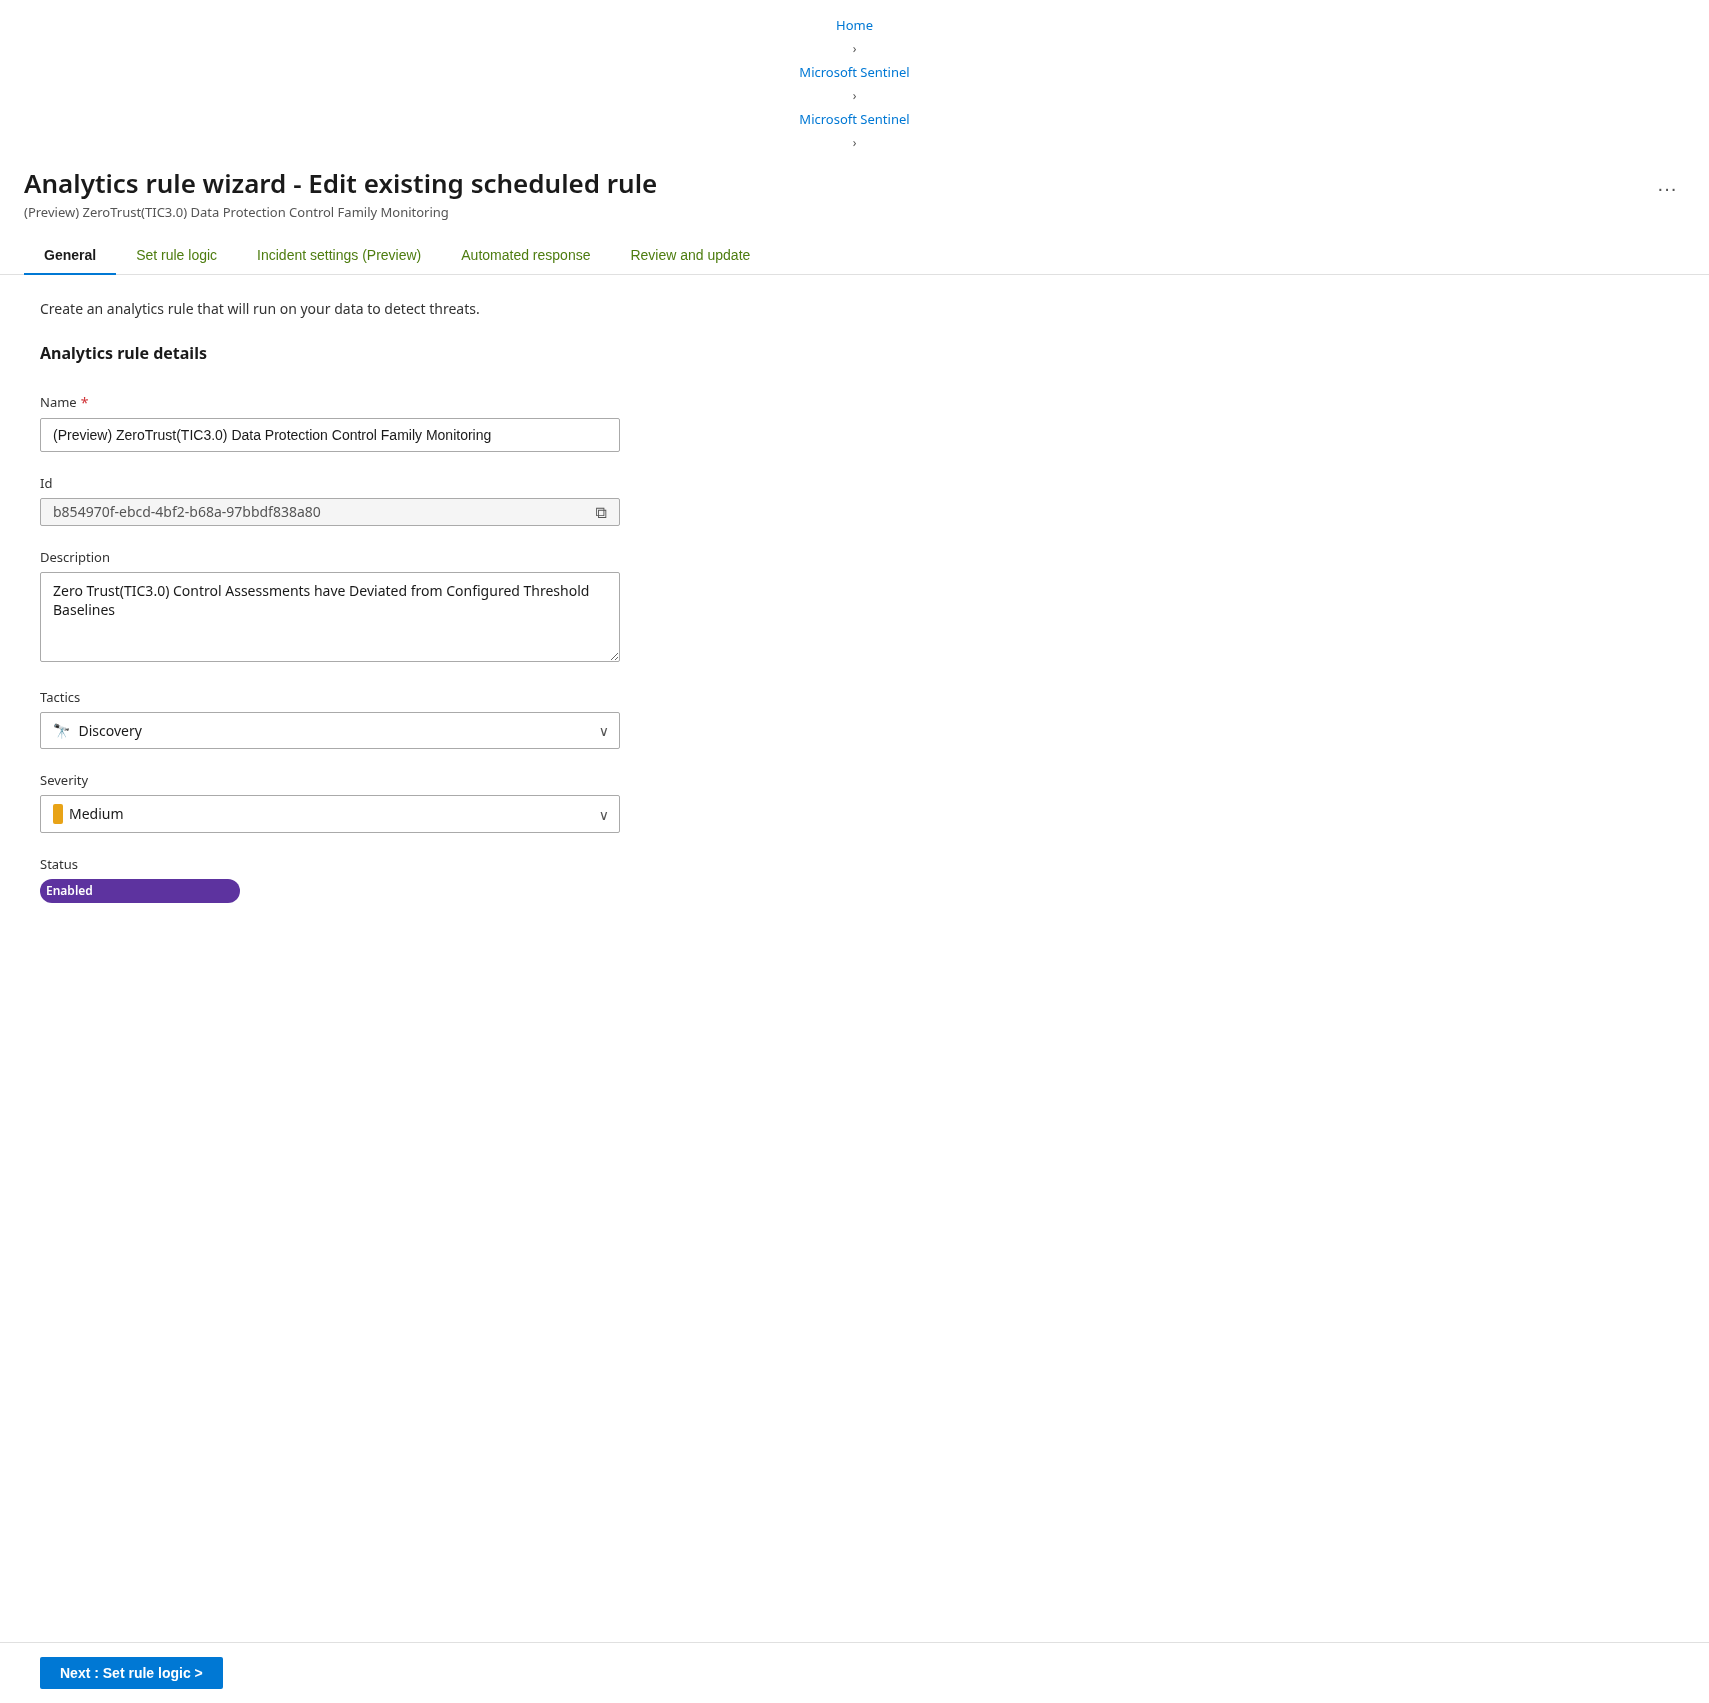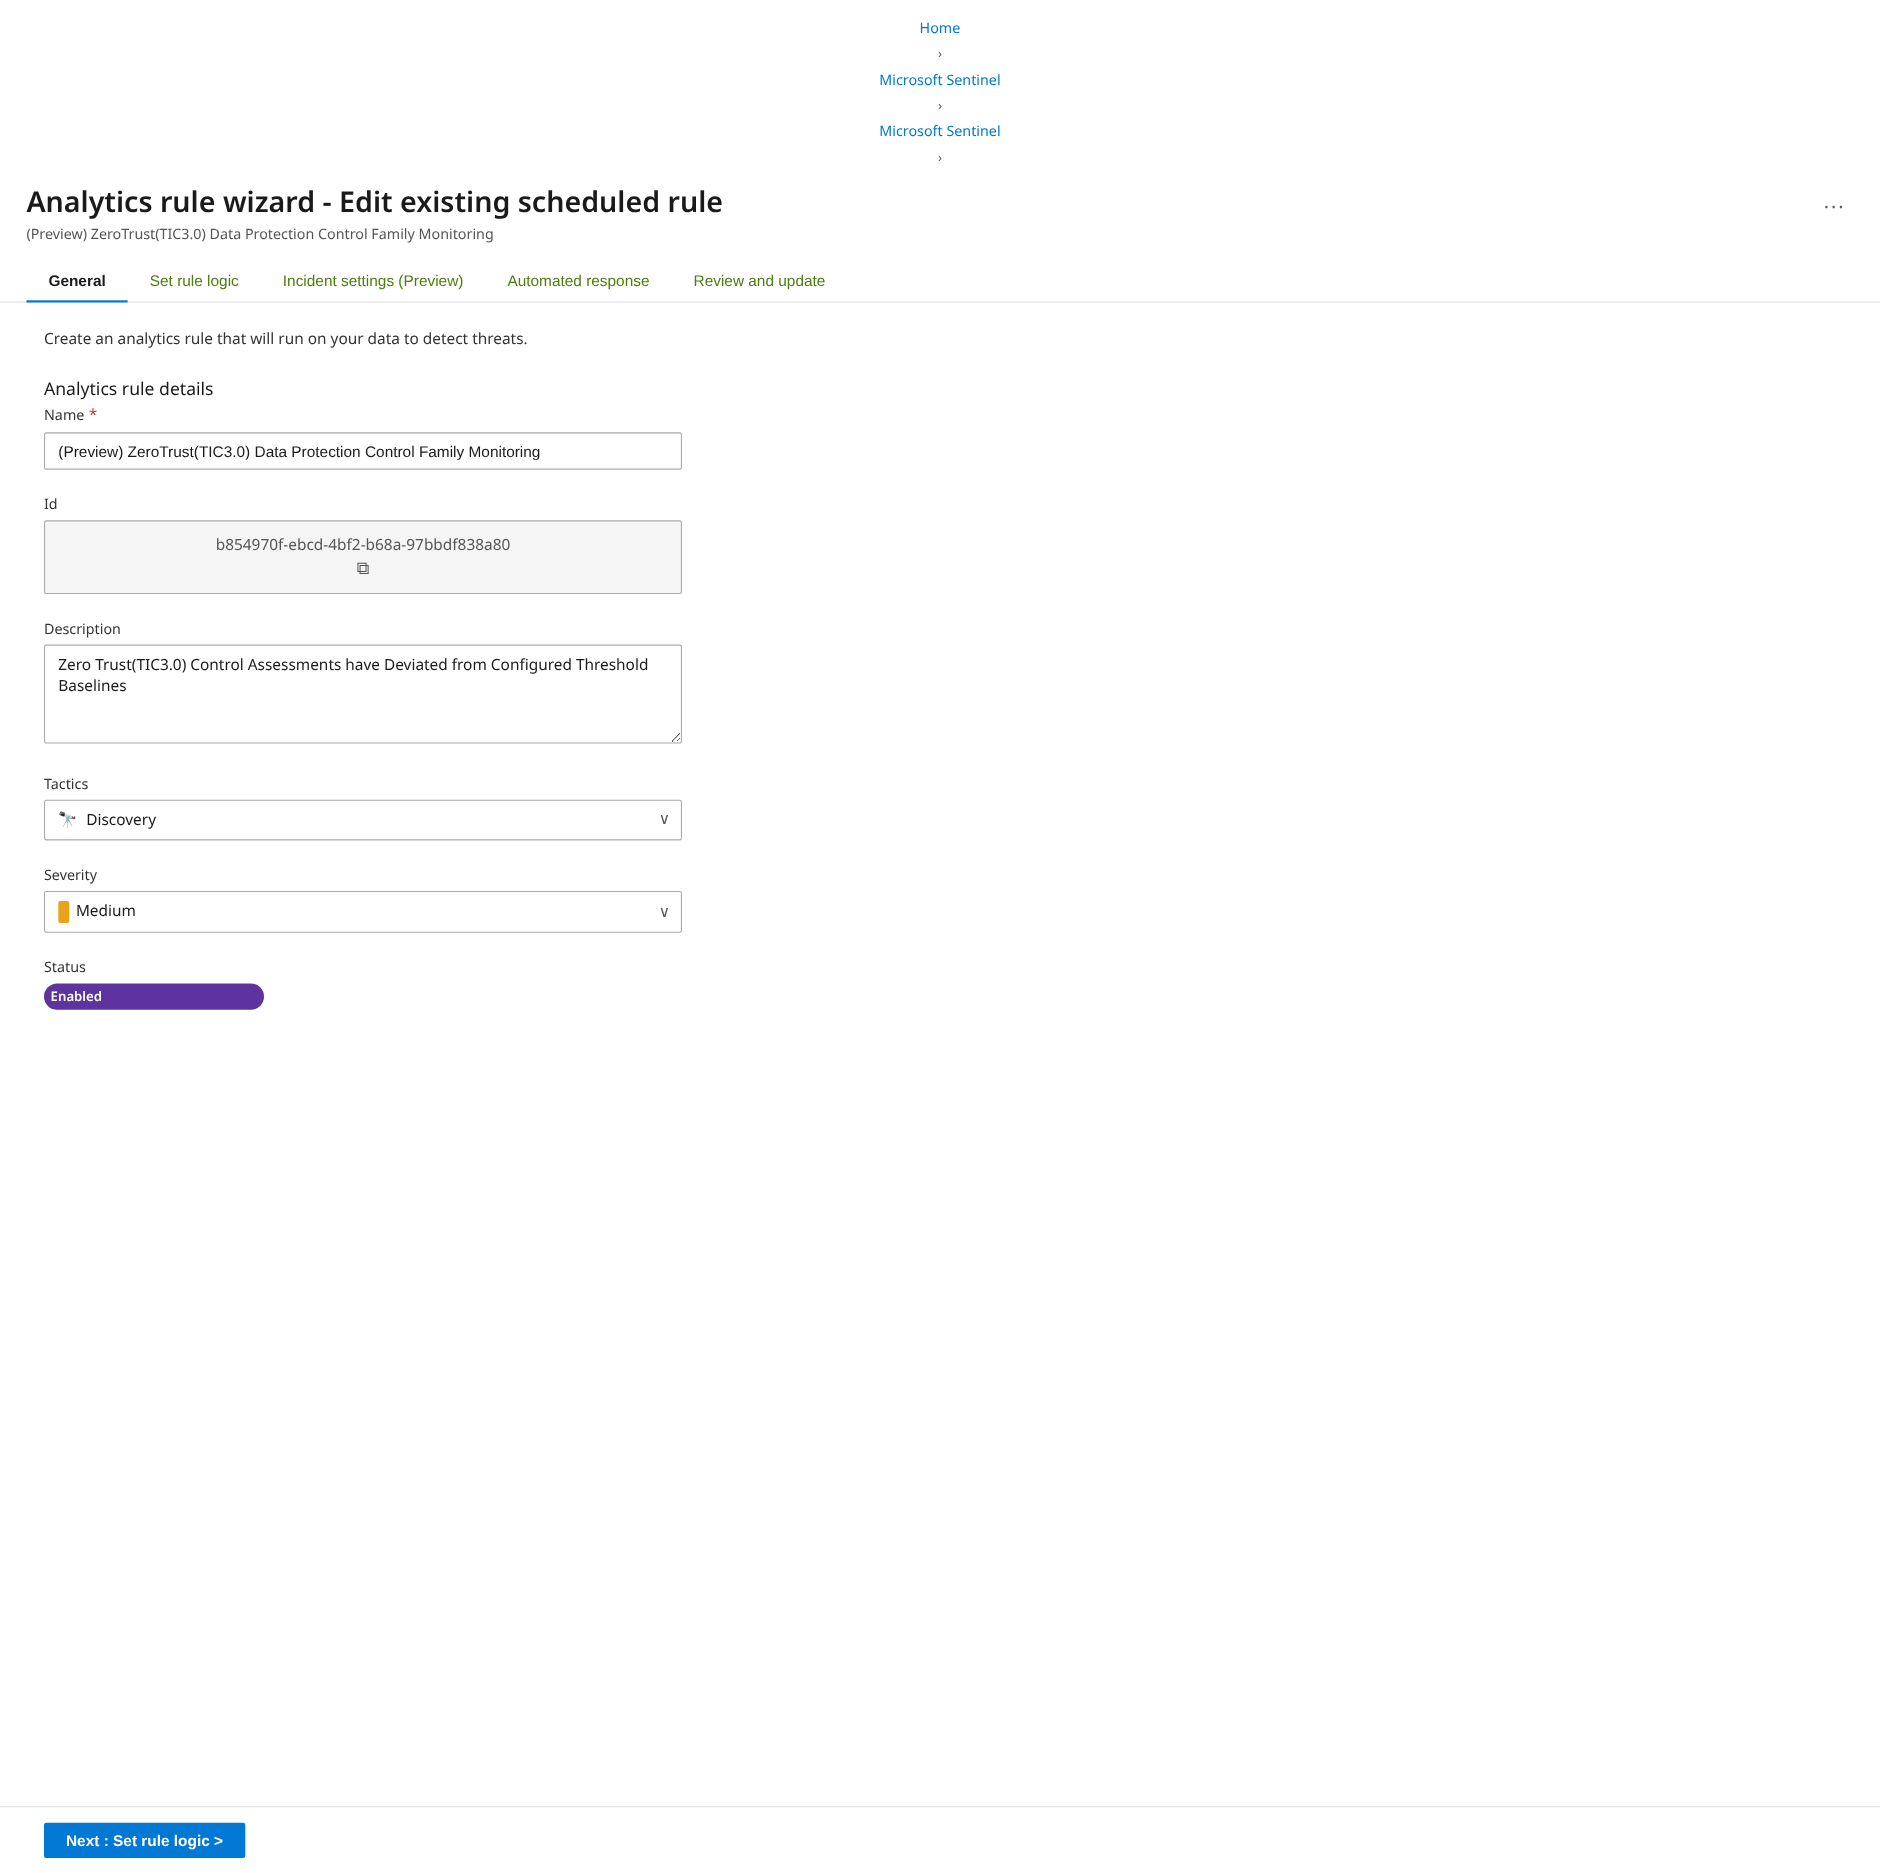--- a/index.html
+++ b/index.html
@@ -74,23 +74,23 @@
       padding: 24px 40px 80px 40px;
       max-width: 960px;
     }
     .intro-text {
       font-size: 14px;
       color: #333;
       margin-bottom: 24px;
     }
     .section-title {
       font-size: 16px;
-      font-weight: 400;
-      color: #1a1a1a;
-      margin-bottom: 4px;
+      font-weight: 700;
+      color: #1a1a1a;
+      margin-bottom: 29px;
     }
     .form-group {
       margin-bottom: 22px;
     }
     .form-label {
       font-size: 13px;
       color: #333;
       margin-bottom: 6px;
       display: flex;
       align-items: center;
@@ -107,30 +107,29 @@
       border: 1px solid #aaa;
       border-radius: 2px;
       font-size: 14px;
       color: #1a1a1a;
       background: #fff;
       outline: none;
     }
     .form-input-readonly {
       width: 100%;
       max-width: 580px;
-      padding: 12px 12px;
+      padding: 2px 12px;
       border: 1px solid #aaa;
       border-radius: 2px;
       font-size: 14px;
       color: #555;
       background: #f5f5f5;
       display: flex;
       align-items: center;
       justify-content: space-between;
-      flex-direction: column;
     }
     .copy-icon {
       cursor: pointer;
       color: #555;
       font-size: 16px;
     }
     textarea.form-input {
       min-height: 90px;
       resize: vertical;
       font-family: inherit;

